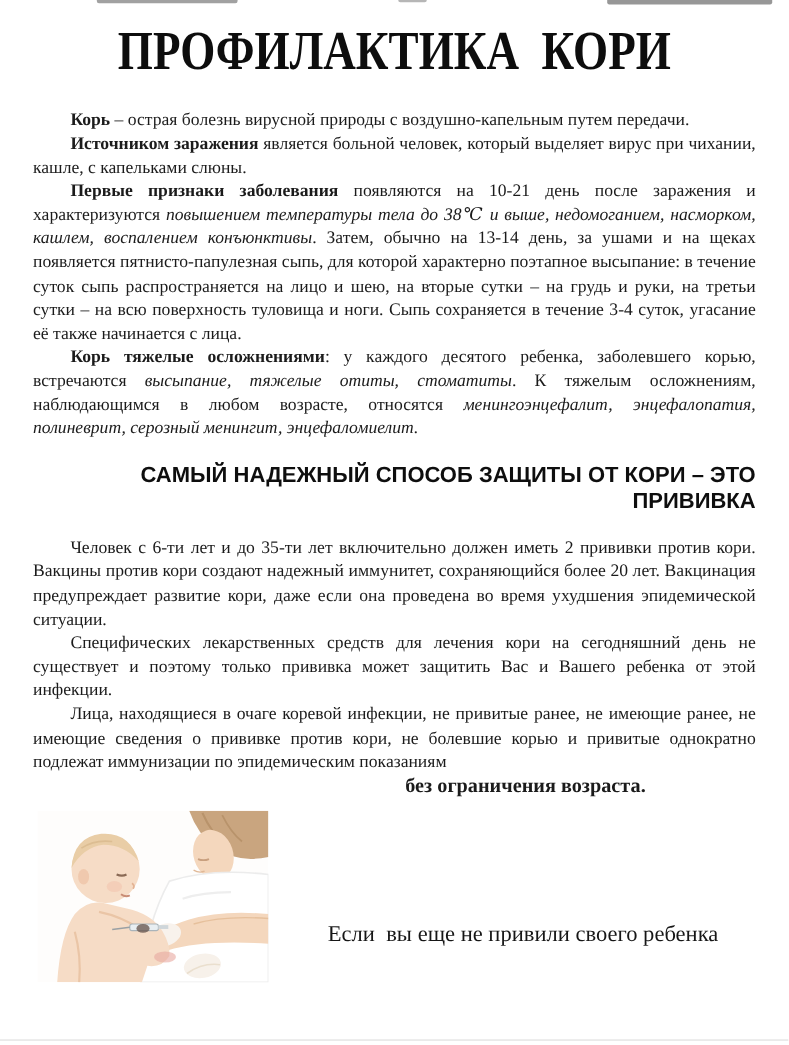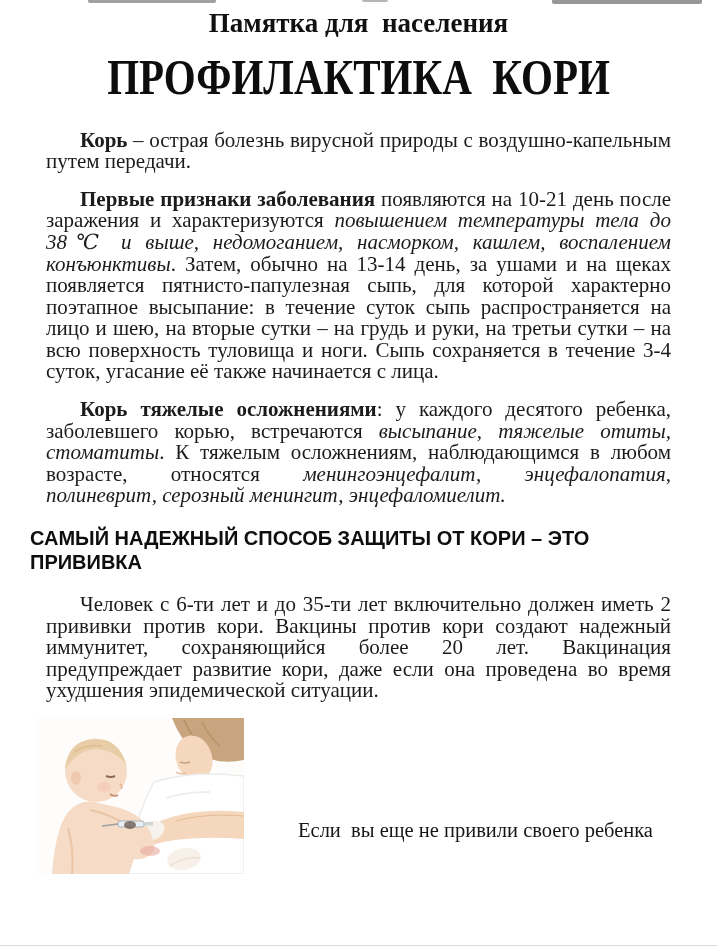--- a/index.html
+++ b/index.html
@@ -15,30 +15,30 @@
   .subtitle{
     text-align:center;font-weight:700;font-size:27px;line-height:1.15;
     color:#111;white-space:pre-wrap;margin:0;
   }
   .title{
     text-align:center;font-weight:700;font-size:50px;line-height:1.05;
     color:#0d0d0d;white-space:pre-wrap;margin:12px 0 0 0;
     transform:scaleX(0.82);transform-origin:50% 50%;
   }
   p.body{
-    margin:16px;font-size:21px;line-height:21.6px;
+    margin:0;font-size:16px;line-height:21.6px;
     text-align:justify;text-indent:34px;
   }
   p.first{margin-top:26px;}
   .b{font-weight:700;}
   .bi{font-weight:400;font-style:italic;}
   .section-heading{
     font-family:"Liberation Sans","DejaVu Sans",sans-serif;
     font-weight:700;font-size:20px;line-height:1.2;
-    text-align:left;color:#0e0e0e;
+    text-align:right;color:#0e0e0e;
     margin:19px 0 20px 0;
   }
   p.no-age{
     margin:0;font-size:18.4px;line-height:21.6px;
     font-weight:700;text-align:right;padding-right:100px;text-indent:0;
   }
   .callout-row{display:flex;align-items:flex-start;margin-top:12px;padding-left:34px;}
   .photo{flex:0 0 auto;display:block;}
   .callout{
     flex:1;text-align:center;margin-top:42px;padding-right:10px;
@@ -57,36 +57,39 @@
 <body>
 
 <div class="page">
 
   <span class="artifact" id="a1"></span>
   <span class="artifact" id="a2"></span>
   <span class="artifact" id="a3"></span>
 
   <div class="content">
 
-    <div class="subtitle">Памятка для  населения</div>
     <div class="title">ПРОФИЛАКТИКА  КОРИ</div>
 
     <p class="body first"><span class="b">Корь</span><span> – острая болезнь вирусной природы с воздушно-капельным путем передачи.</span></p>
 
+    <p class="body"><span class="b">Источником заражения</span><span> является больной человек, который выделяет вирус при чихании, кашле, с капельками слюны.</span></p>
 
     <p class="body"><span class="b">Первые признаки заболевания</span><span> появляются на 10-21 день после заражения и характеризуются </span><span class="bi">повышением температуры тела до 38℃ и выше, недомоганием, насморком, кашлем, воспалением конъюнктивы</span><span>. Затем, обычно на 13-14 день, за ушами и на щеках появляется пятнисто-папулезная сыпь, для которой характерно поэтапное высыпание: в течение суток сыпь распространяется на лицо и шею, на вторые сутки – на грудь и руки, на третьи сутки – на всю поверхность туловища и ноги. Сыпь сохраняется в течение 3-4 суток, угасание её также начинается с лица.</span></p>
 
     <p class="body"><span class="b">Корь тяжелые осложнениями</span><span>:  у каждого десятого ребенка, заболевшего корью, встречаются </span><span class="bi">высыпание, тяжелые отиты, стоматиты</span><span>. К тяжелым осложнениям, наблюдающимся в любом возрасте, относятся </span><span class="bi">менингоэнцефалит, энцефалопатия, полиневрит, серозный менингит, энцефаломиелит.</span></p>
 
     <div class="section-heading">САМЫЙ НАДЕЖНЫЙ СПОСОБ ЗАЩИТЫ ОТ КОРИ – ЭТО ПРИВИВКА</div>
 
     <p class="body">Человек с 6-ти лет и до 35-ти лет включительно должен иметь 2 прививки против кори. Вакцины против кори создают надежный иммунитет, сохраняющийся более 20 лет. Вакцинация предупреждает развитие кори, даже если она проведена во время ухудшения эпидемической ситуации.</p>
 
+    <p class="body">Специфических лекарственных средств для лечения кори на сегодняшний день не существует и поэтому только прививка может защитить Вас и Вашего ребенка от этой инфекции.</p>
 
+    <p class="body">Лица, находящиеся в очаге коревой инфекции, не привитые ранее, не имеющие ранее, не имеющие сведения о прививке против кори, не болевшие корью и привитые однократно подлежат иммунизации по эпидемическим показаниям</p>
 
+    <p class="no-age">без ограничения возраста.</p>
   </div>
 
   <div class="callout-row">
 
     <svg class="photo" width="210" height="156" viewBox="0 0 210 156" role="img">
       <rect x="0" y="0" width="210" height="156" fill="#fefdfc"></rect>
 
       <g>
         <path d="M138,0 Q146,22 162,34 Q182,48 210,42 L210,0 Z" fill="#c9a57f"></path>
         <path d="M150,2 Q158,20 170,30" stroke="#b8936b" stroke-width="2" fill="none"></path>

